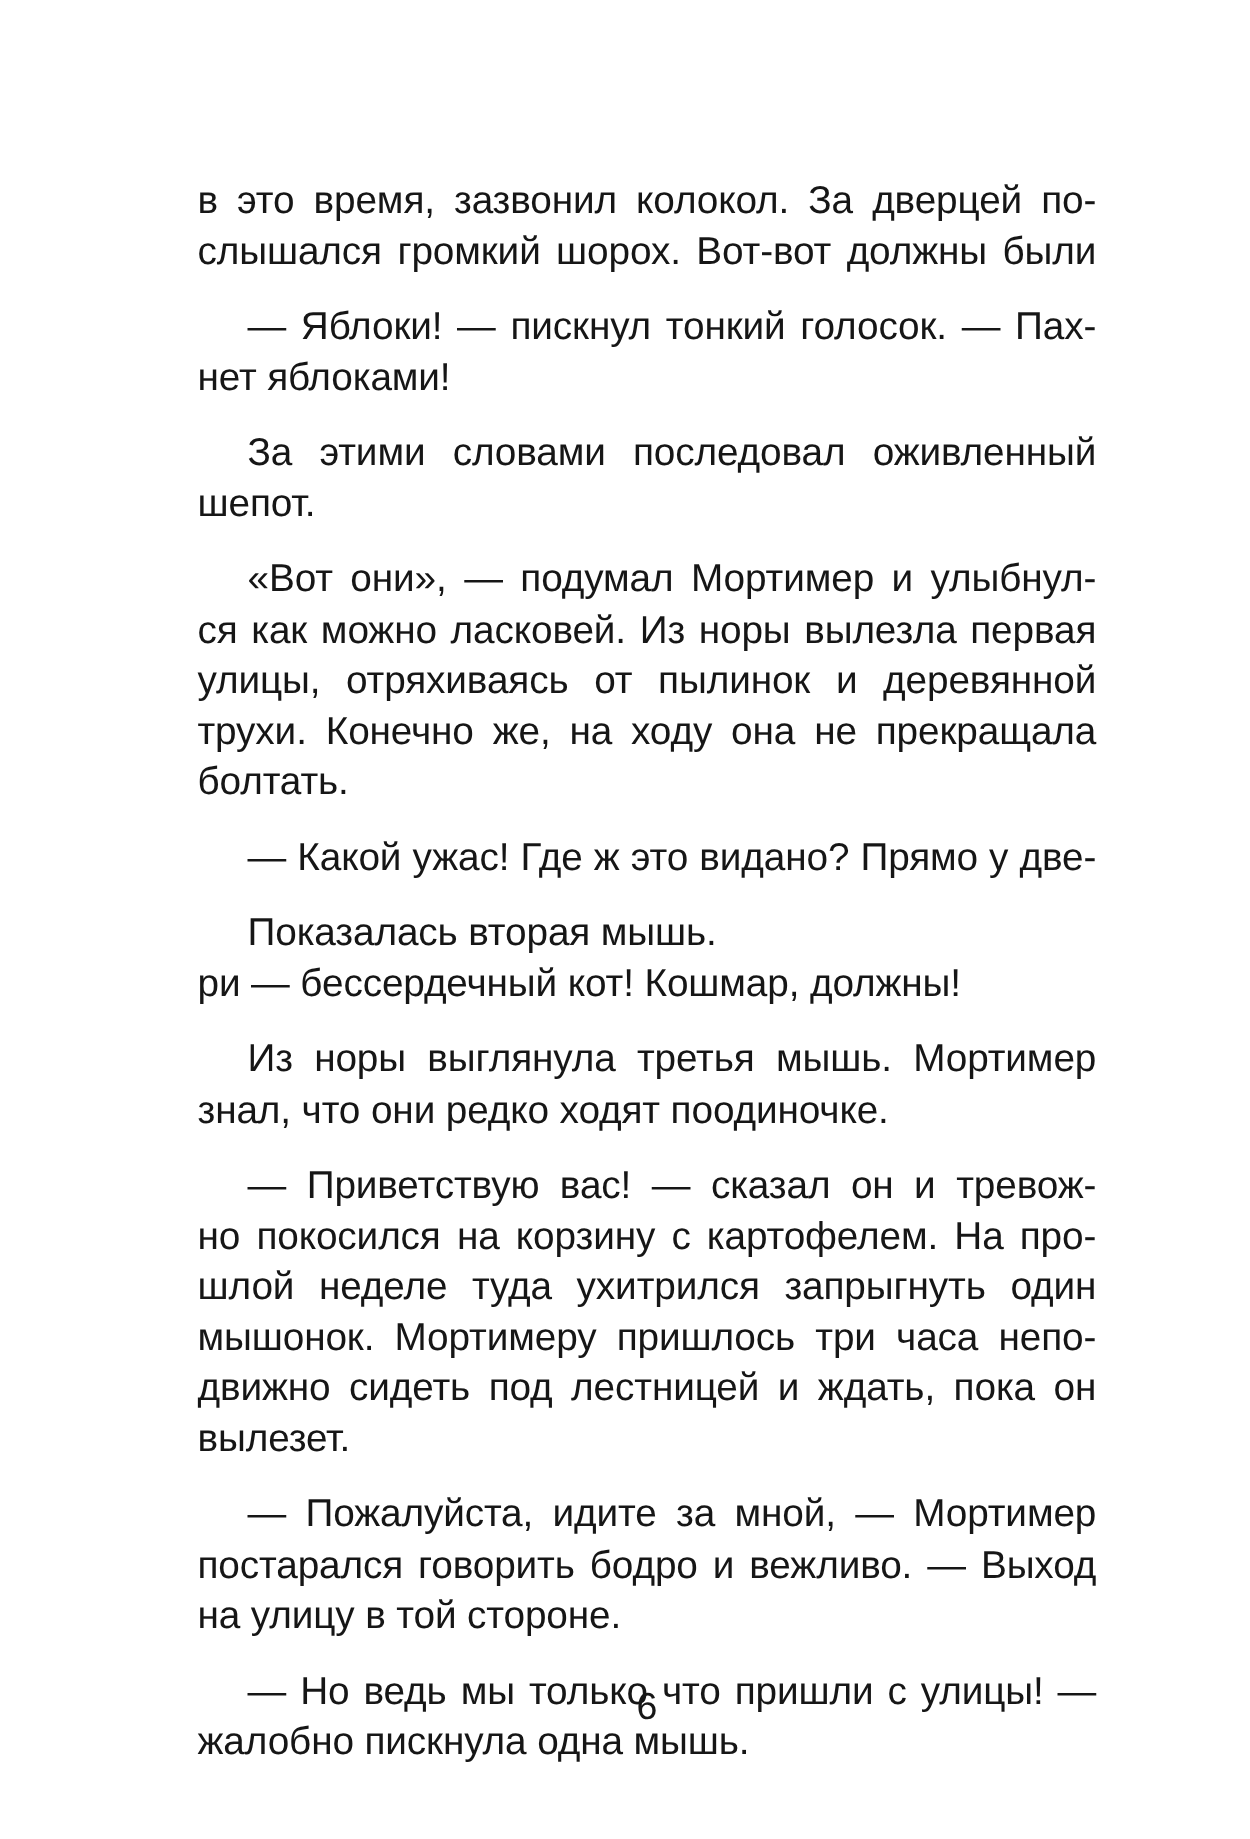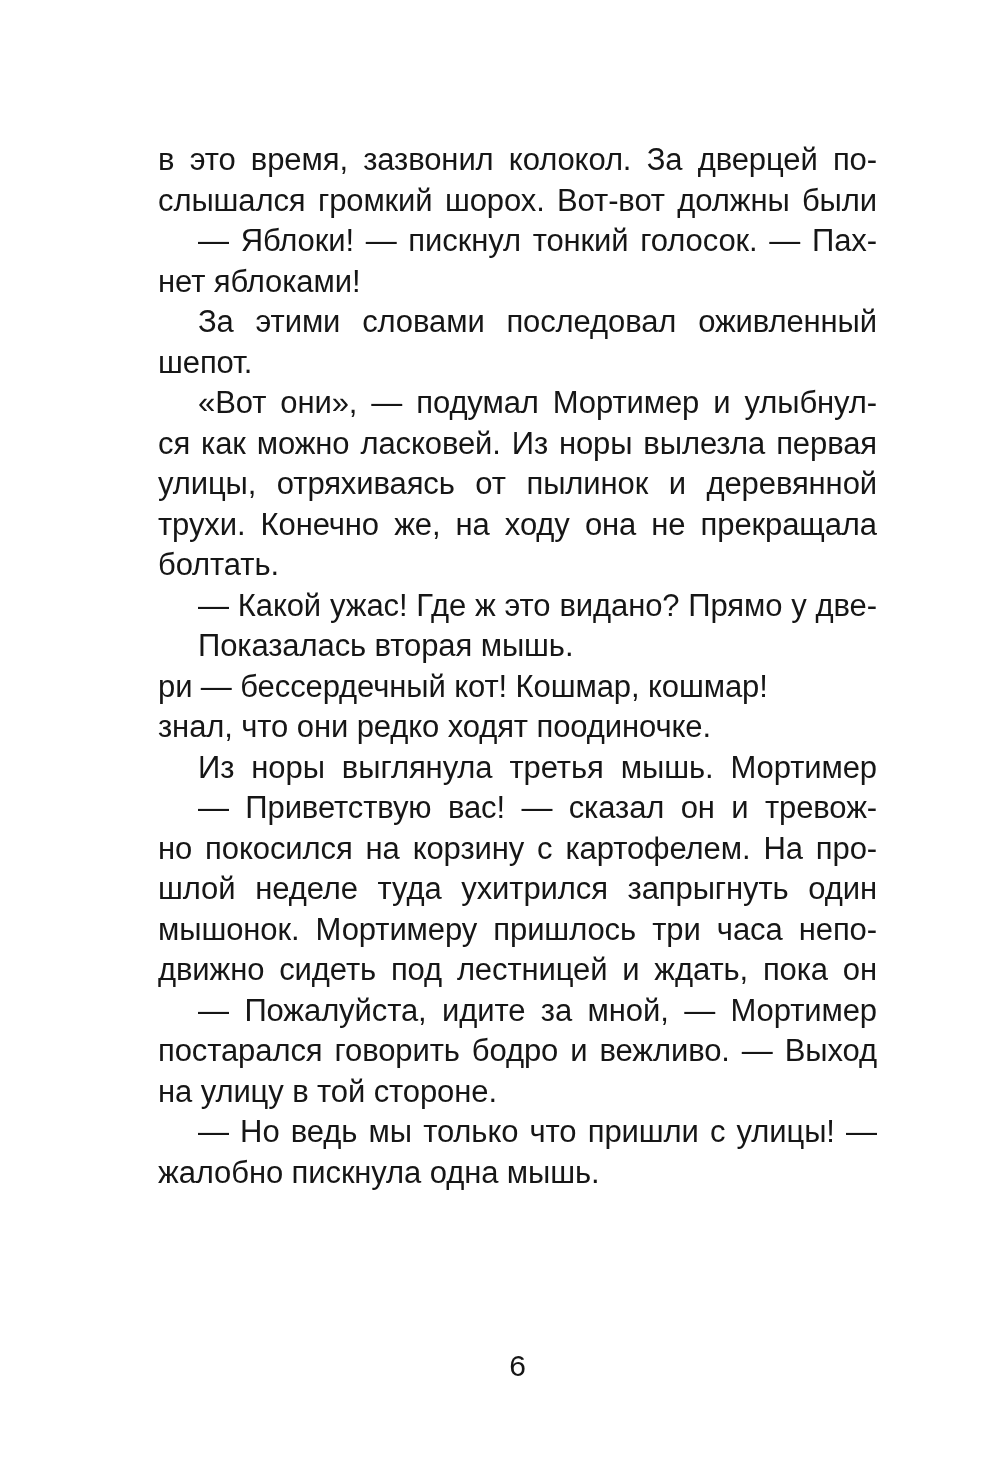--- a/index.html
+++ b/index.html
@@ -27,20 +27,21 @@
   }
   .line {
     text-align: justify;
     text-align-last: justify;
   }
   .line.last {
     text-align-last: left;
   }
   .line.indent {
     text-indent: 40px;
+    margin-top: 20px;
   }
   .page-number {
     position: absolute;
     left: 158px;
     top: 1348px;
     width: 719px;
     text-align: center;
     font-size: 30px;
     line-height: 36px;
   }
@@ -56,28 +57,29 @@
       <div class="line last">нет яблоками!</div>
       <div class="line indent">За этими словами последовал оживленный</div>
       <div class="line last">шепот.</div>
       <div class="line indent">«Вот они», — подумал Мортимер и улыбнул-</div>
       <div class="line">ся как можно ласковей. Из норы вылезла первая</div>
       <div class="line">улицы, отряхиваясь от пылинок и деревянной</div>
       <div class="line">трухи. Конечно же, на ходу она не прекращала</div>
       <div class="line last">болтать.</div>
       <div class="line indent">— Какой ужас! Где ж это видано? Прямо у две-</div>
       <div class="line indent last">Показалась вторая мышь.</div>
-      <div class="line last">ри — бессердечный кот! Кошмар, кошмар!</div>
+      <div class="line last">ри — бессердечный кот! Кошмар, должны!</div>
+      <div class="line indent">Из норы выглянула третья мышь. Мортимер</div>
       <div class="line last">знал, что они редко ходят поодиночке.</div>
-      <div class="line indent">Из норы выглянула третья мышь. Мортимер</div>
       <div class="line indent">— Приветствую вас! — сказал он и тревож-</div>
       <div class="line">но покосился на корзину с картофелем. На про-</div>
       <div class="line">шлой неделе туда ухитрился запрыгнуть один</div>
       <div class="line">мышонок. Мортимеру пришлось три часа непо-</div>
       <div class="line">движно сидеть под лестницей и ждать, пока он</div>
+      <div class="line last">вылезет.</div>
       <div class="line indent">— Пожалуйста, идите за мной, — Мортимер</div>
       <div class="line">постарался говорить бодро и вежливо. — Выход</div>
       <div class="line last">на улицу в той стороне.</div>
       <div class="line indent">— Но ведь мы только что пришли с улицы! —</div>
       <div class="line last">жалобно пискнула одна мышь.</div>
     </div>
   <div class="page-number">6</div>
 </div>
 
 </body></html>

